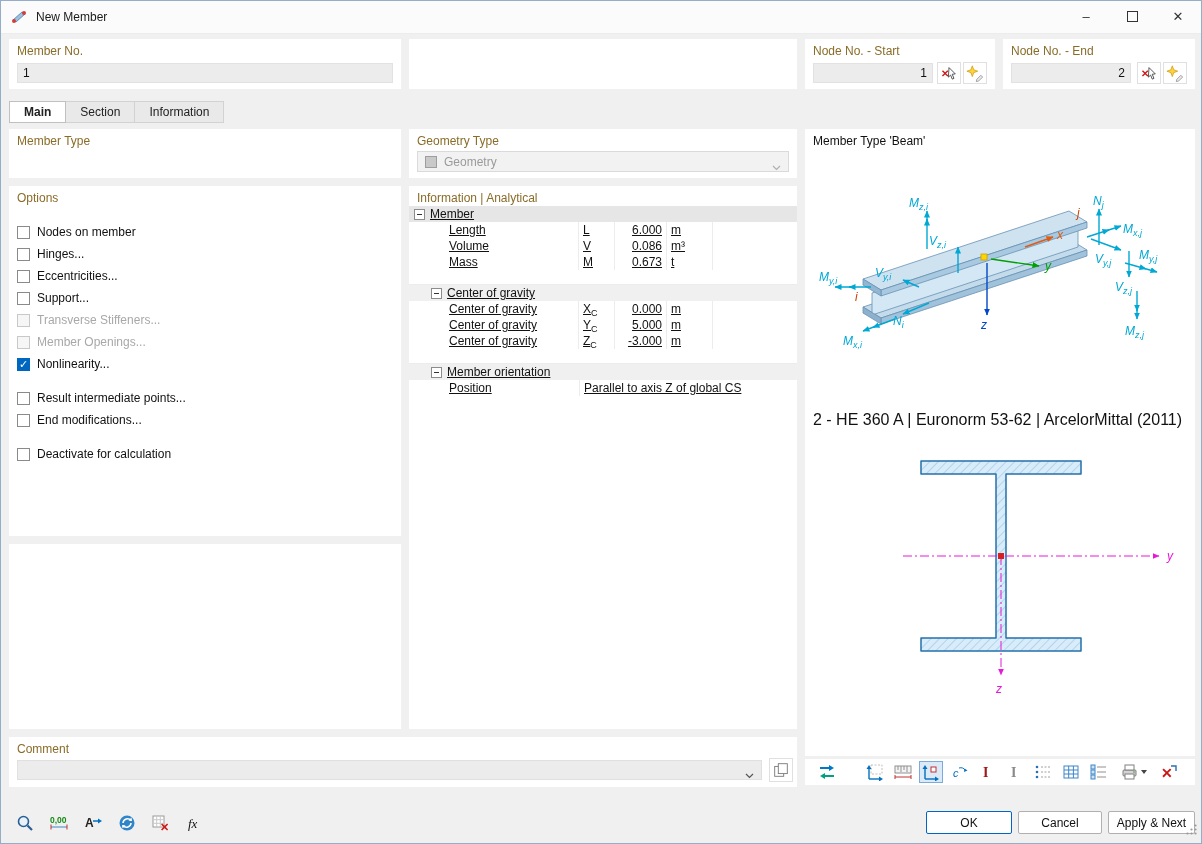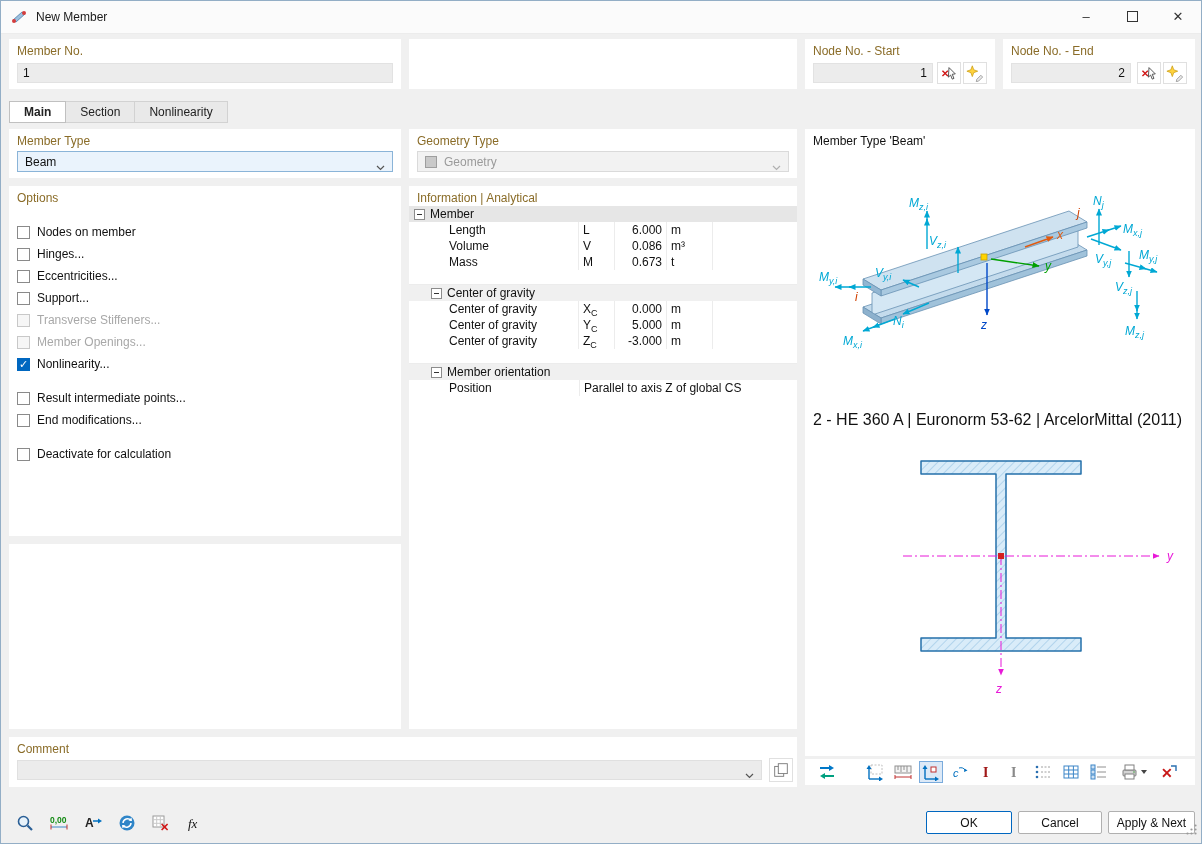--- a/index.html
+++ b/index.html
@@ -31,21 +31,21 @@
   
   .optrow{position:absolute;left:8px;display:flex;align-items:center;height:18px;}
   .cb{width:13px;height:13px;border:1px solid #8a8a8a;background:#fff;display:inline-flex;align-items:center;justify-content:center;font-size:11px;color:#fff;flex:none;box-sizing:border-box;}
   .optrow.checked .cb{background:#0067c0;border-color:#0067c0;}
   .optrow.checked .cb::after{content:"✓";}
   .optlab{font-size:12px;margin-left:7px;color:#111;white-space:nowrap;}
   .optrow.dis .cb{border-color:#c8c8c8;background:#f6f6f6;}
   .optrow.dis .optlab{color:#a8a8a8;}
   
   .tree{position:absolute;left:0;top:20px;right:0;}
-  .trow{display:flex;align-items:center;height:16px;font-size:12px;color:#111;}
+  .trow{display:flex;align-items:center;height:16px;font-size:12px;color:#111;text-decoration:underline;}
   .trow.root{background:#e6e6e6;}
   .trow.grp{background:#f0f0f0;}
   .exp{width:11px;height:11px;border:1px solid #8c8c8c;background:#fff;position:relative;margin-right:5px;flex:none;box-sizing:border-box;}
   .exp::after{content:"";position:absolute;left:2px;top:4px;width:5px;height:1px;background:#333;}
   .exp.i0{margin-left:5px;} .exp.i1{margin-left:22px;}
   .c-label{flex:1;padding-left:40px;white-space:nowrap;overflow:hidden;}
   .c-sym{width:36px;flex:none;border-left:1px solid #ececec;padding-left:4px;box-sizing:border-box;height:16px;line-height:16px;}
   .c-sym sub{font-size:9px;}
   .c-val{width:52px;flex:none;text-align:right;border-left:1px solid #ececec;padding-right:4px;box-sizing:border-box;height:16px;line-height:16px;}
   .c-unit{width:46px;flex:none;border-left:1px solid #ececec;padding-left:4px;box-sizing:border-box;height:16px;line-height:16px;}
@@ -137,33 +137,25 @@
       <svg width="18" height="18" viewBox="0 0 20 20">
         <path d="M7,2 L8.6,6.4 L13,8 L8.6,9.6 L7,14 L5.4,9.6 L1,8 L5.4,6.4 Z" fill="#ffd23c" stroke="#c89a10" stroke-width="0.8"></path>
         <path d="M12,17 l4.5,-4.5 2,2 -4.5,4.5 -2.6,0.6 z" fill="#e8e8e8" stroke="#888" stroke-width="0.8"></path>
       </svg>
     </div>
   </div>
 
   <div class="tabs">
     <div class="tab active">Main</div>
     <div class="tab">Section</div>
-    <div class="tab">Nonlinearity</div>
+    <div class="tab">Information</div>
   </div>
 
   <div class="panel" style="left:8px;top:128px;width:392px;height:49px;">
     <div class="seclab">Member Type</div>
-    <div class="combo" style="left:8px;top:22px;width:376px;">
-      <span>Beam</span>
-      <span class="chev">
-        <svg width="9" height="6" viewBox="0 0 9 6">
-            <path d="M1,1 L4.5,4.5 L8,1" fill="none" stroke="#555" stroke-width="1.2"></path>
-          </svg>
-      </span>
-    </div>
   </div>
 
   <div class="panel" style="left:8px;top:185px;width:392px;height:350px;">
     <div class="seclab">Options</div>
     <div class="optrow" style="top:37px;">
         <span class="cb"></span>
         <span class="optlab">Nodes on member</span>
       </div>
     <div class="optrow" style="top:59px;">
         <span class="cb"></span>

